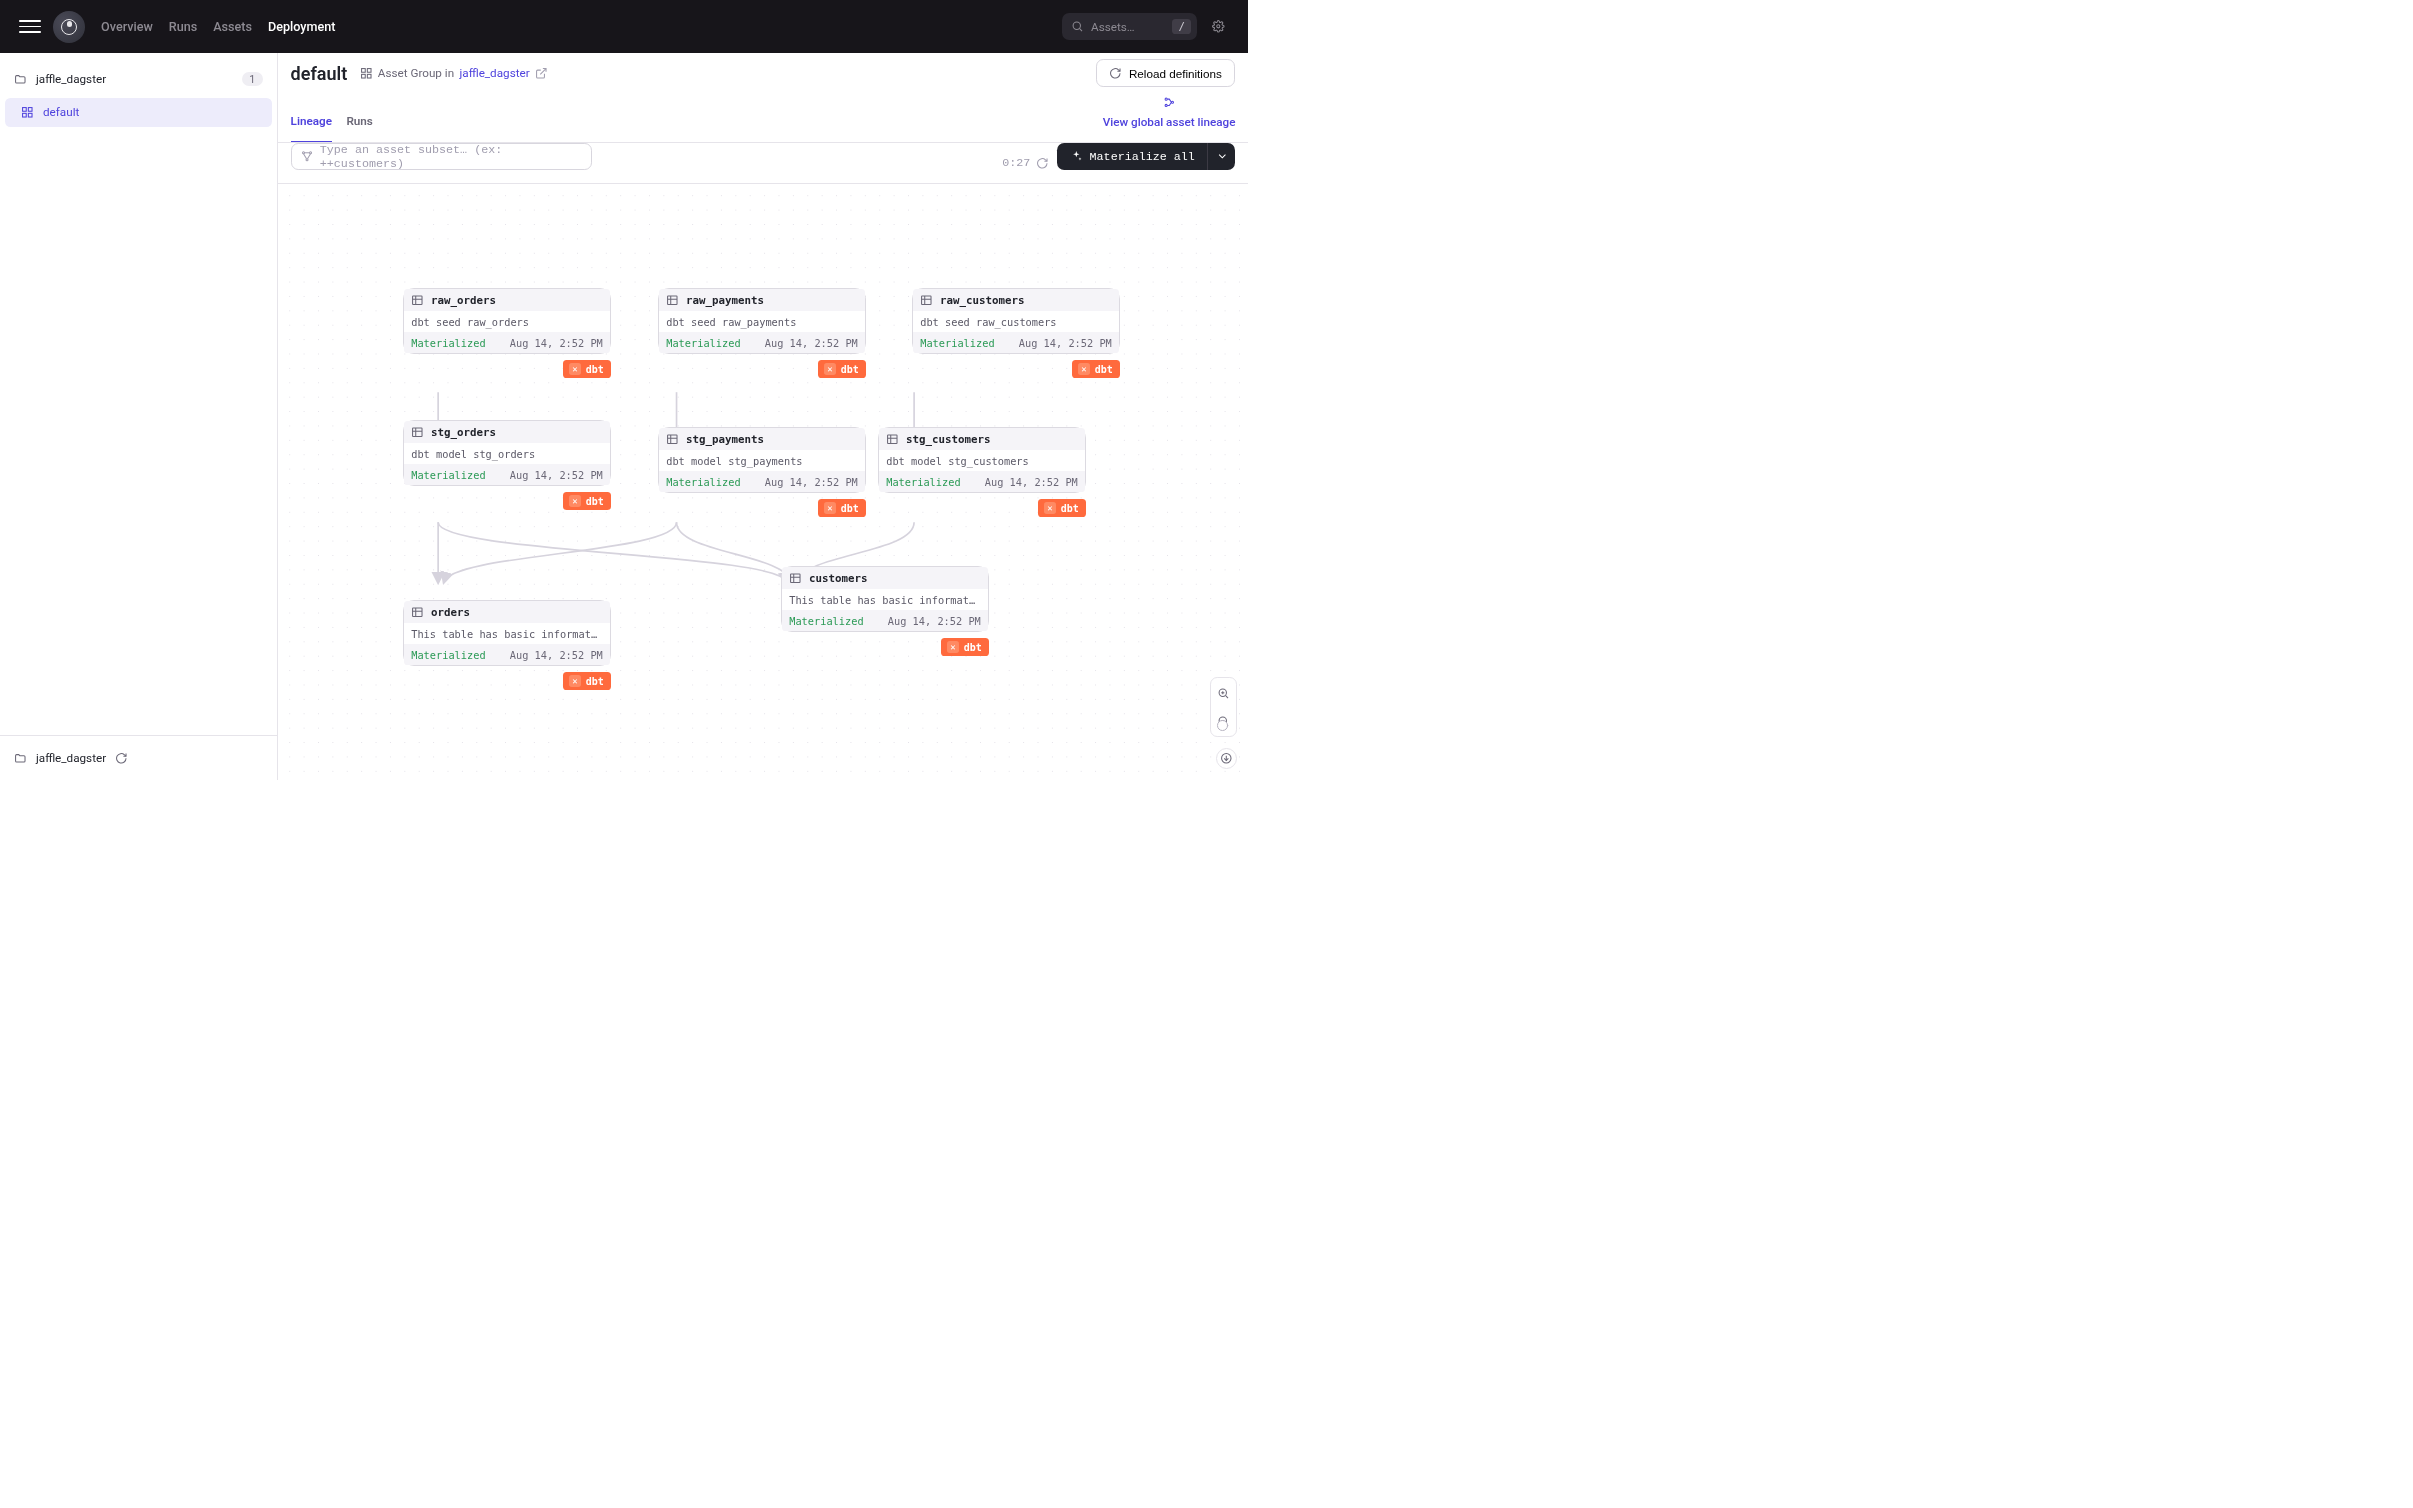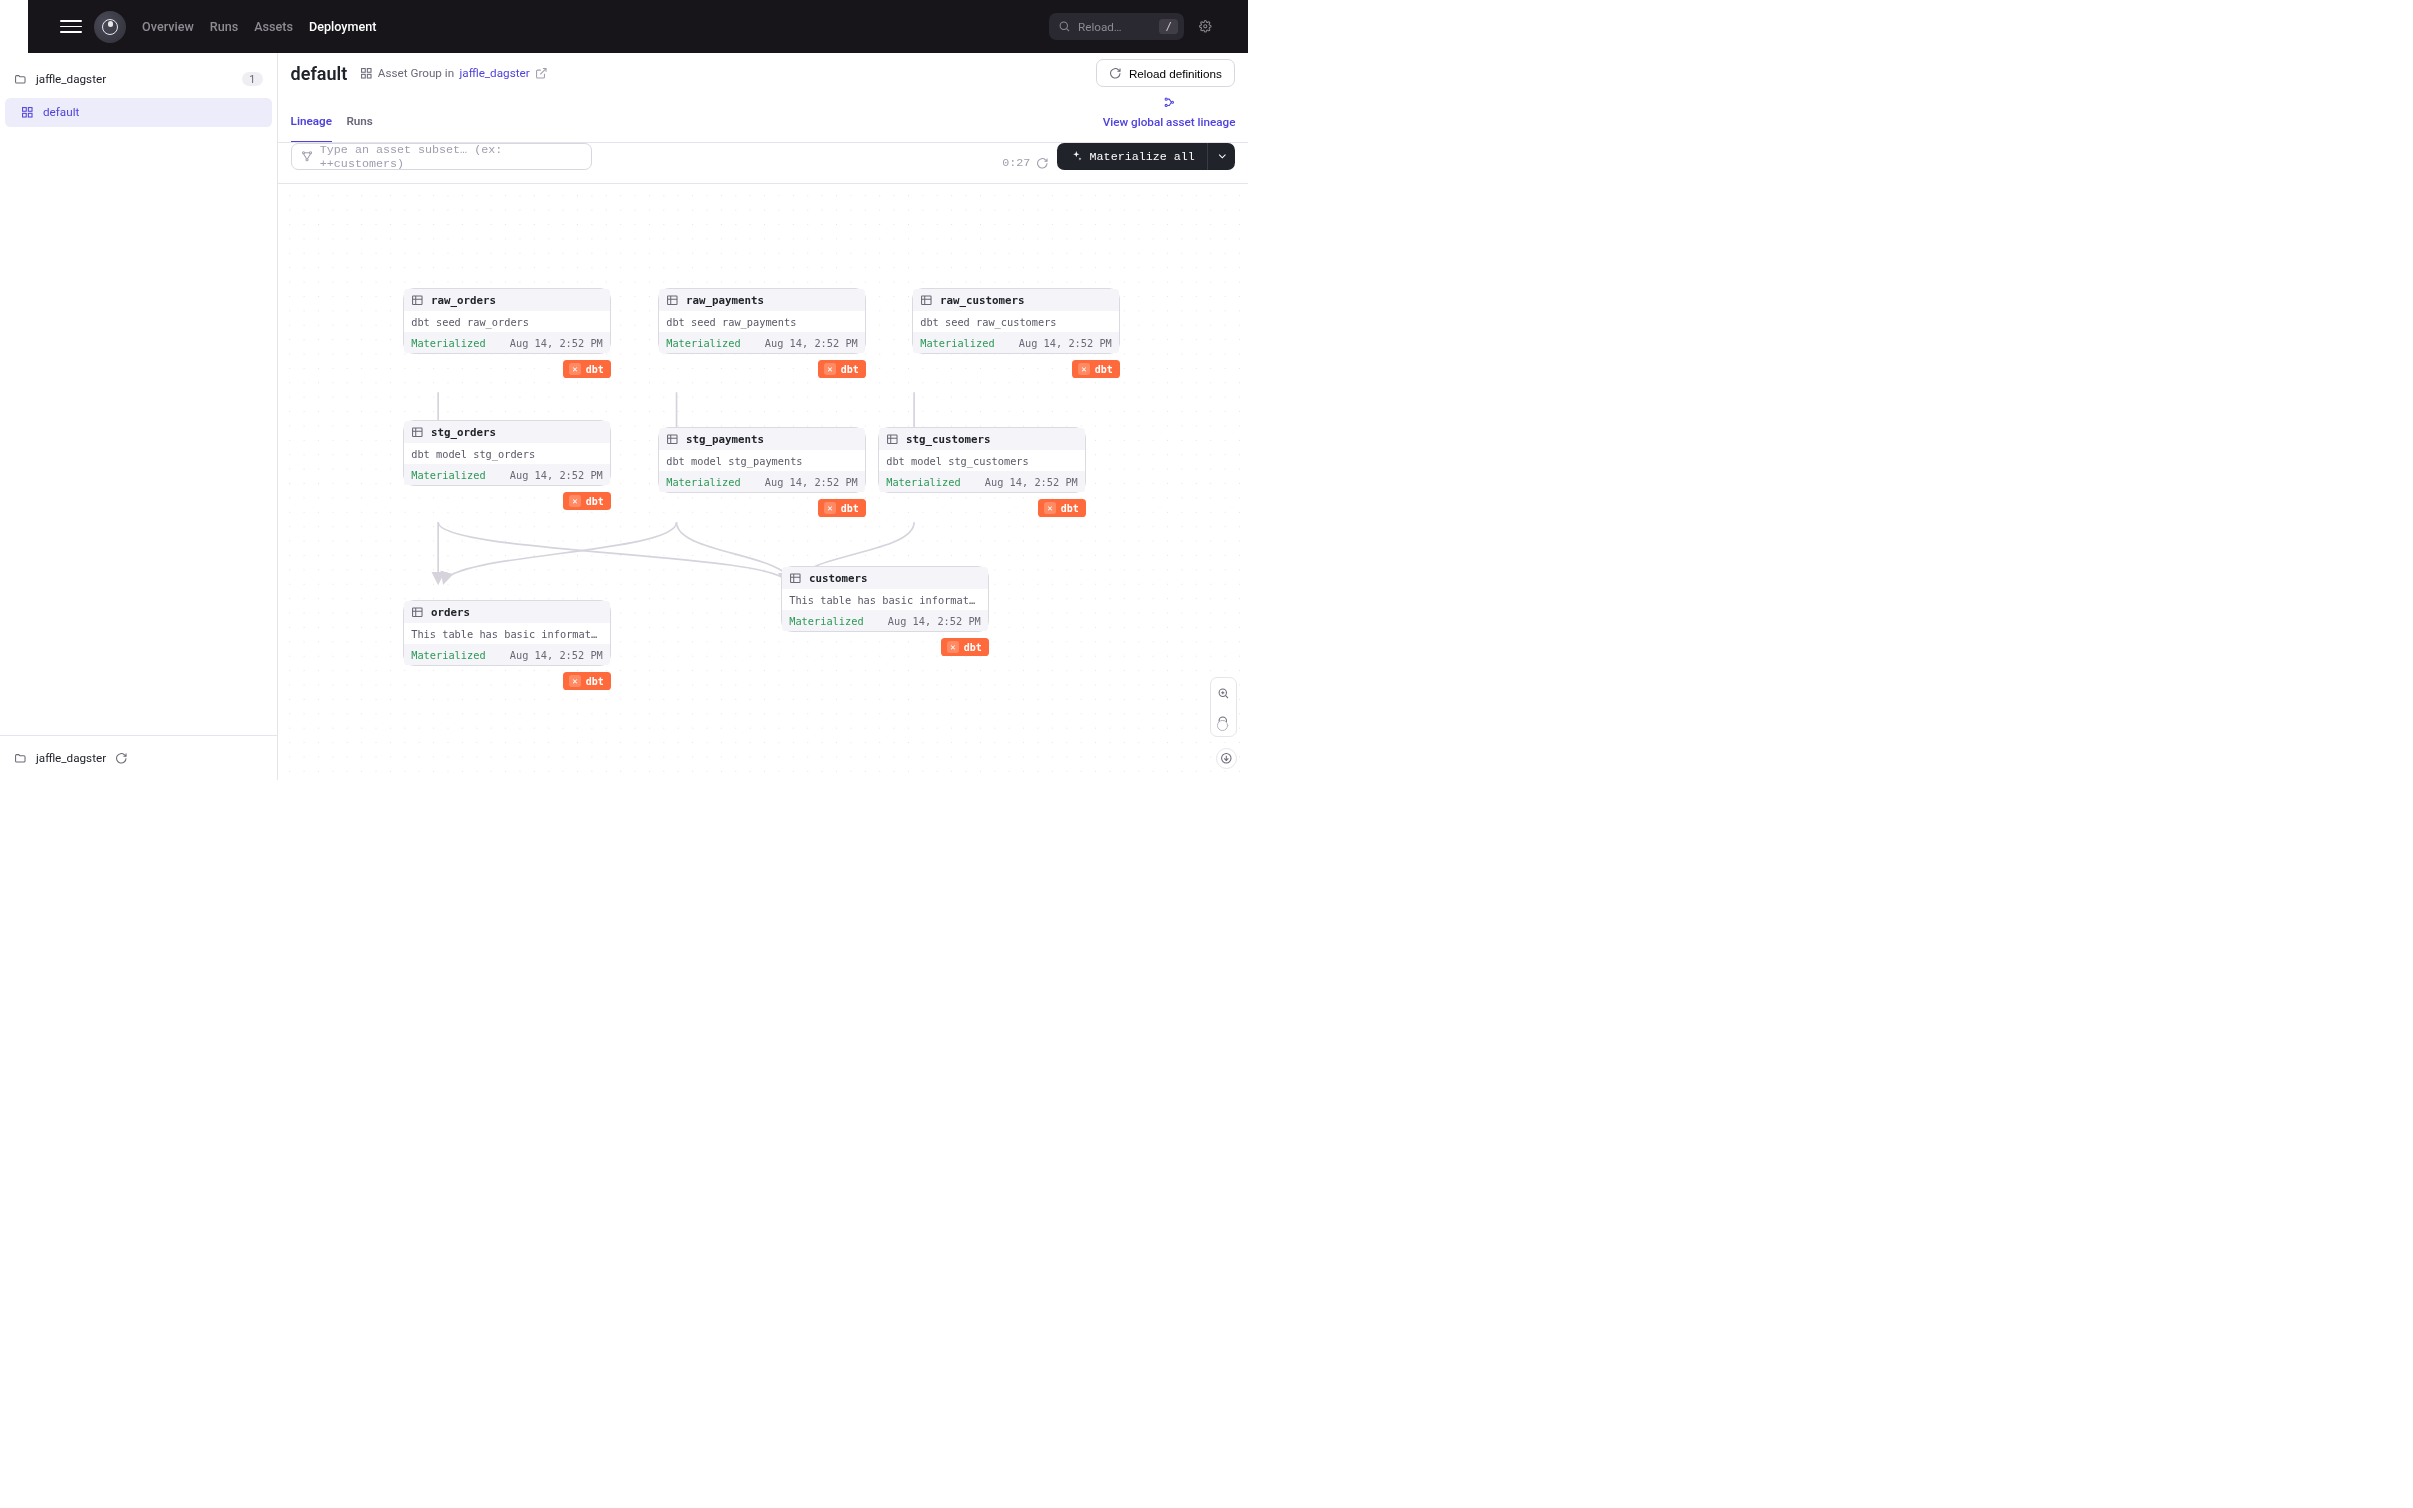--- a/index.html
+++ b/index.html
@@ -1,17 +1,17 @@
 <!DOCTYPE html>
 <html style="font-size:14.4px"><head>
 <meta charset="utf-8">
 <style>
 * { box-sizing: border-box; margin: 0; padding: 0; }
 body { font-family: -apple-system, BlinkMacSystemFont, "Segoe UI", Roboto, Helvetica, Arial, sans-serif; font-size: 11.7px; color: #21232b; width: 1248px; height: 780px; overflow: hidden; background: #fff; position: relative; }
-.topbar { height: 53px; background: #17151a; display: flex; align-items: center; padding: 0 32px; gap: 0; margin-left: 28px; }
+.topbar { height: 53px; background: #17151a; display: flex; align-items: center; padding: 0 19px; gap: 0; }
 .hamburger { width: 21.5px; height: 21.5px; display: flex; flex-direction: column; justify-content: center; gap: 3.6px; cursor: pointer; margin-right: 12.6px;}
 .hamburger span { height: 1.8px; background: #fff; width: 100%; border-radius: 0.9px;}
 .logo-circle { width: 32px; height: 32px; border-radius: 50%; background: radial-gradient(circle at 35% 35%, #4a4a57, #2f3039); display:flex; align-items:center; justify-content:center; margin-right: 16px;}
 .logo-inner { width: 16px; height: 16px; border-radius: 50%; border: 1.8px solid #e8e7ea; position: relative;}
 .logo-inner::after { content:''; position:absolute; width:5.4px; height:5.4px; background:#e8e7ea; border-radius:50%; top:1.8px; left:4.5px;}
 .nav-links { display:flex; gap: 16px;}
 .nav-link { color:#8d8a92; font-size:12.6px; font-weight:500; cursor:pointer;}
 .nav-link.active { color:#ffffff;}
 .top-spacer { flex:1;}
 .search-box { display:flex; align-items:center; background:#2a2830; border-radius:7.2px; height:27px; padding:0 5.4px 0 9px; gap:7.2px; margin-right: 10.8px;}
@@ -85,21 +85,21 @@
     <div class="nav-link">Runs</div>
     <div class="nav-link">Assets</div>
     <div class="nav-link active">Deployment</div>
   </div>
   <div class="top-spacer"></div>
   <div class="search-box">
     <svg viewBox="0 0 24 24" fill="none" stroke="#8d8a92" stroke-width="2">
         <circle cx="11" cy="11" r="7"></circle>
         <line x1="21" y1="21" x2="16.5" y2="16.5"></line>
       </svg>
-    <span class="search-text">Reload…</span>
+    <span class="search-text">Assets…</span>
     <span class="kbd">/</span>
   </div>
   <div class="gear-btn">
     <svg class="ic" viewBox="0 0 24 24" fill="none" stroke="#8d8a92" stroke-width="2">
         <circle cx="12" cy="12" r="3"></circle>
         <path d="M19.4 15a1.7 1.7 0 0 0 .3 1.8l.1.1a2 2 0 1 1-2.8 2.8l-.1-.1a1.7 1.7 0 0 0-1.8-.3 1.7 1.7 0 0 0-1 1.5V21a2 2 0 1 1-4 0v-.1a1.7 1.7 0 0 0-1.1-1.5 1.7 1.7 0 0 0-1.8.3l-.1.1a2 2 0 1 1-2.8-2.8l.1-.1a1.7 1.7 0 0 0 .3-1.8 1.7 1.7 0 0 0-1.5-1H3a2 2 0 1 1 0-4h.1A1.7 1.7 0 0 0 4.6 9a1.7 1.7 0 0 0-.3-1.8l-.1-.1a2 2 0 1 1 2.8-2.8l.1.1a1.7 1.7 0 0 0 1.8.3H9a1.7 1.7 0 0 0 1-1.5V3a2 2 0 1 1 4 0v.1a1.7 1.7 0 0 0 1 1.5 1.7 1.7 0 0 0 1.8-.3l.1-.1a2 2 0 1 1 2.8 2.8l-.1.1a1.7 1.7 0 0 0-.3 1.8V9a1.7 1.7 0 0 0 1.5 1H21a2 2 0 1 1 0 4h-.1a1.7 1.7 0 0 0-1.5 1z"></path>
       </svg>
   </div>
 </div>
 

